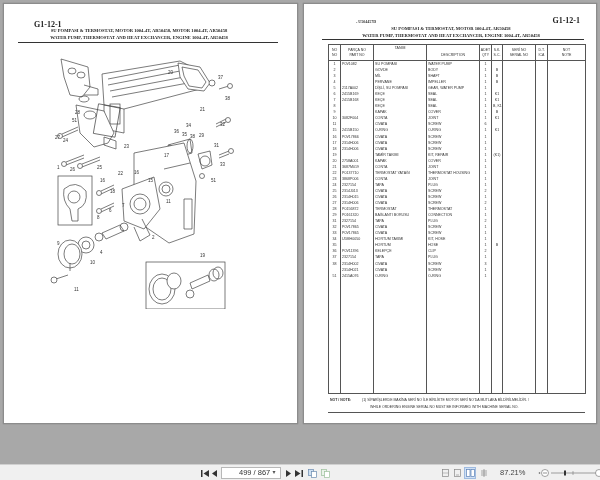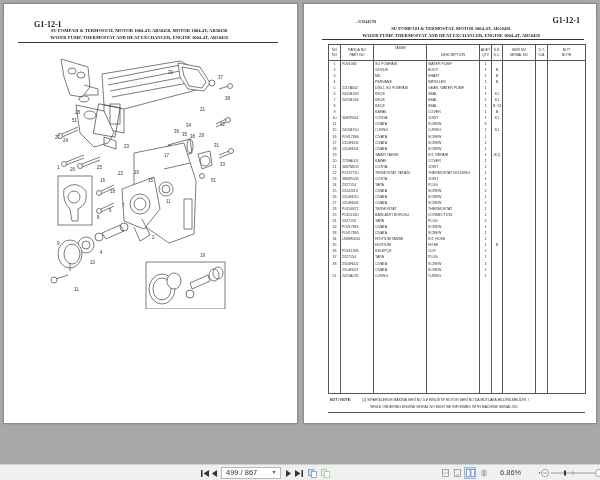--- a/index.html
+++ b/index.html
@@ -17,21 +17,21 @@
   #parts-table { position: absolute; left: 24px; top: 40px; width: 257px; border-collapse: collapse; font-family: "Liberation Sans", sans-serif; font-size: 3.6px; color: #333; table-layout: fixed; }
   #parts-table th { border: 0.8px solid #555; font-weight: normal; font-size: 3.5px; height: 16px; vertical-align: middle; text-align: center; line-height: 4.6px; padding: 0; }
   #parts-table td { border-left: 0.8px solid #555; border-right: 0.8px solid #555; height: 6.05px; padding: 0 1px; white-space: nowrap; overflow: hidden; line-height: 6px; }
   #parts-table td.c { text-align: center; }
   #parts-table tr.filler td { height: 115px; border-bottom: 0.8px solid #555; }
   .note { position: absolute; font-family: "Liberation Sans", sans-serif; font-size: 3.5px; color: #333; white-space: nowrap; }
   
   #toolbar { position: absolute; left: 0; top: 464px; width: 600px; height: 16px; background: #f0f0f0; border-top: 1px solid #d0d0d0; font-family: "Liberation Sans", sans-serif; font-size: 8px; color: #333; }
   .tb { position: absolute; top: 2px; height: 12px; display: flex; align-items: center; justify-content: center; }
   .tb svg { display: block; }
-  #page-input { position: absolute; left: 221px; top: 2px; width: 60px; height: 12px; background: #fff; border: 1px solid #b8b8b8; font-size: 7.5px; padding-left: 4px; line-height: 10px; color: #333; }
+  #page-input { position: absolute; left: 221px; top: 2px; width: 60px; height: 12px; background: #fff; border: 1px solid #b8b8b8; font-size: 7.5px; padding-left: 17px; line-height: 10px; color: #333; }
   #page-dd { position: absolute; left: 267px; top: 2px; width: 14px; height: 12px; font-size: 6px; text-align: center; line-height: 11px; color: #555; }
   #zoom-pct { position: absolute; left: 500px; top: 3px; font-size: 7.5px; color: #444; }
   #zoom-slider { position: absolute; left: 538px; top: 2px; width: 62px; height: 12px; }
 </style>
 </head>
 <body>
 
 <div id="viewer">
 
   <div class="page" id="page-left">
@@ -692,21 +692,21 @@
       <svg width="9" height="8" viewBox="0 0 9 8">
           <rect x="0.5" y="0.5" width="3.5" height="7" fill="#fff" stroke="#5a7fb5" stroke-width="0.7"></rect>
           <rect x="5" y="0.5" width="3.5" height="7" fill="#fff" stroke="#5a7fb5" stroke-width="0.7"></rect>
         </svg>
     </div>
     <div class="tb" style="left:479px;width:10px;">
       <svg width="8" height="8" viewBox="0 0 8 8">
           <path d="M4 0 V8 M1 2 H7 M1 4 H7 M1 6 H7" stroke="#888" stroke-width="0.7"></path>
         </svg>
     </div>
-    <div id="zoom-pct">6.86%</div>
+    <div id="zoom-pct">87.21%</div>
     <svg id="zoom-slider" viewBox="0 0 62 12">
       <circle cx="1.5" cy="6" r="0.8" fill="#555"></circle>
       <g>
           <circle cx="7" cy="6" r="3.5" fill="#fff" stroke="#666" stroke-width="0.6"></circle>
           <path d="M5 6 H9" stroke="#666" stroke-width="0.7"></path>
         </g>
       <path d="M13 6 H58" stroke="#666" stroke-width="0.6"></path>
       <path d="M35 4 V8" stroke="#666" stroke-width="0.5"></path>
       <rect x="26" y="3.5" width="2" height="5" fill="#333"></rect>
       <g>

